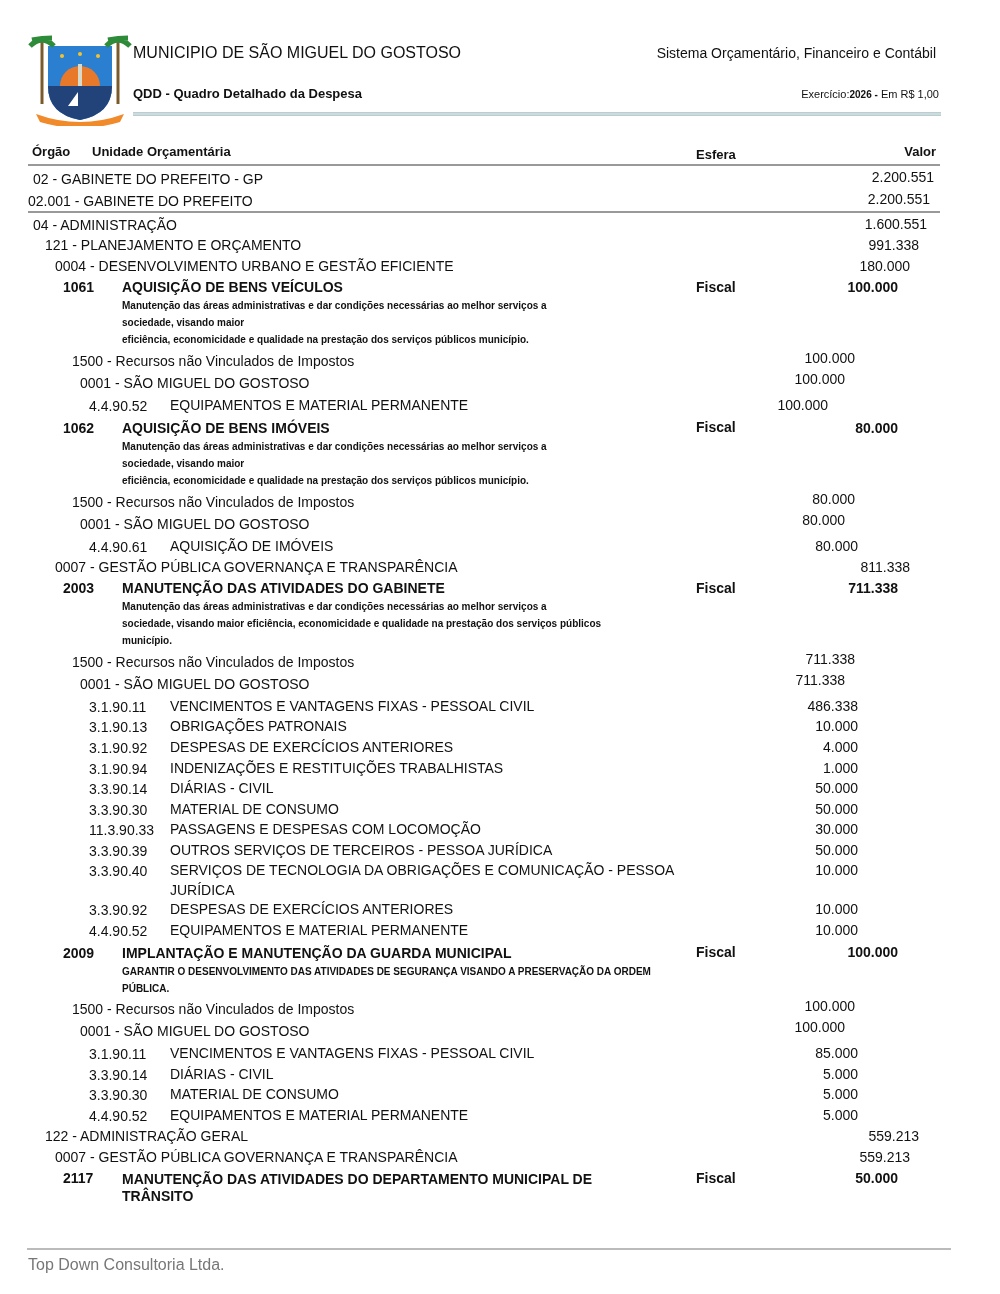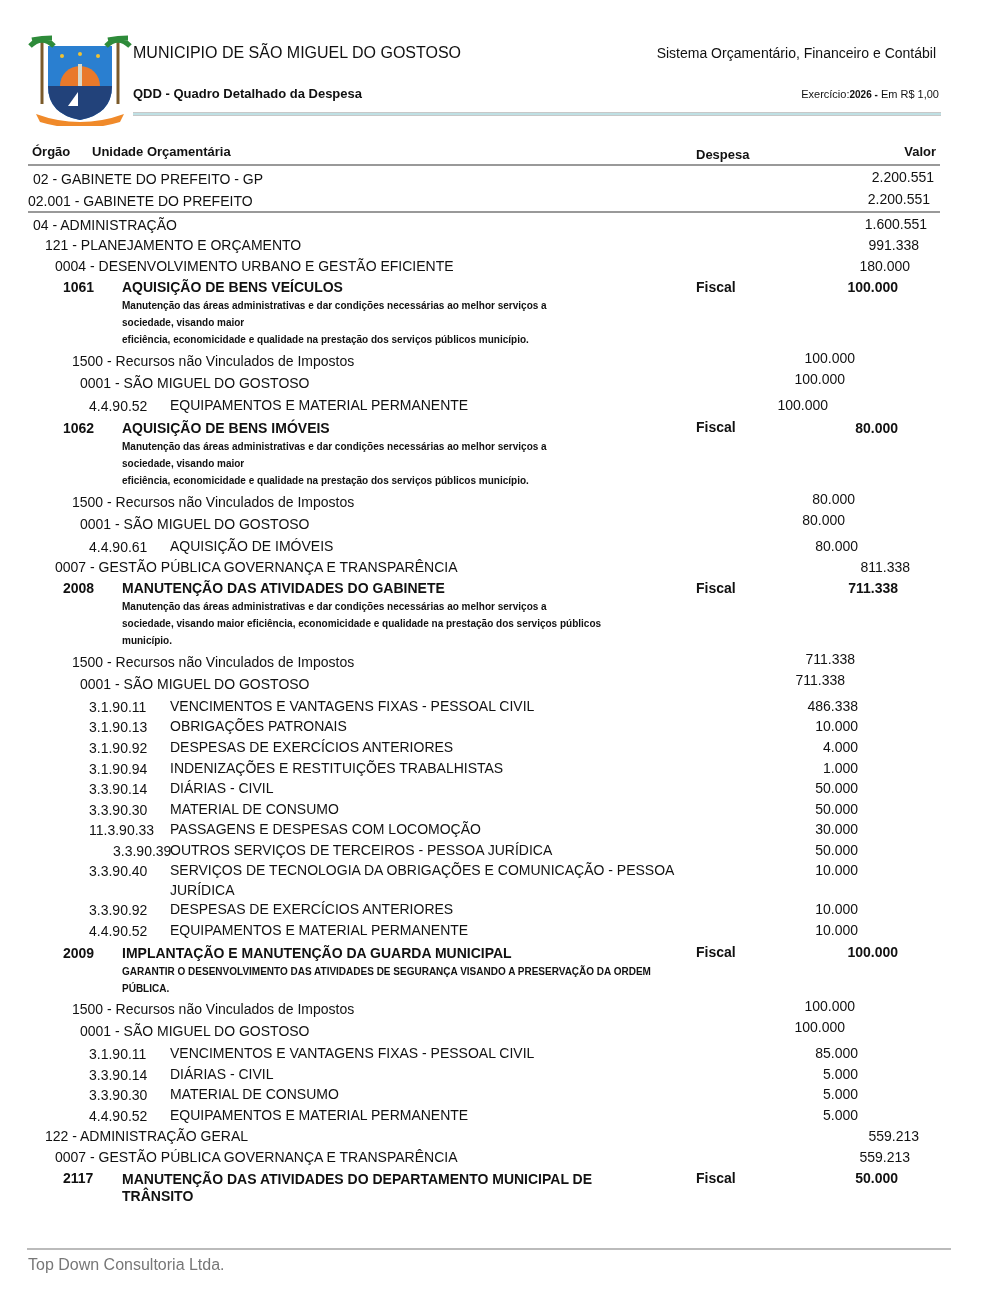--- a/index.html
+++ b/index.html
@@ -42,21 +42,21 @@
   <path d="M78 12 Q90 0 102 12 M80 6 Q90 4 100 4" stroke="#2e8b3a" stroke-width="5" fill="none"></path>
 </svg>
 <div class="abs h-title">MUNICIPIO DE SÃO MIGUEL DO GOSTOSO</div>
 <div class="abs h-sub">QDD - Quadro Detalhado da Despesa</div>
 <div class="abs h-system">Sistema Orçamentário, Financeiro e Contábil</div>
 <div class="abs h-ex"><span>Exercício:</span><b>2026 -</b> <span>Em R$ 1,00</span></div>
 <div class="hdr-line"></div>
 
 <div class="abs col-h" style="left:32px;">Órgão</div>
 <div class="abs col-h" style="left:92px;">Unidade Orçamentária</div>
-<div class="abs col-h" style="left:696px;top:147px;">Despesa</div>
+<div class="abs col-h" style="left:696px;top:147px;">Esfera</div>
 <div class="abs col-h" style="right:64px;">Valor</div>
 <div class="rule" style="top:164px;"></div>
 
 <div class="abs t" style="left:33px;top:171px;">02 - GABINETE DO PREFEITO - GP</div>
 <div class="abs t num" style="right:66px;top:169px;">2.200.551</div>
 <div class="abs t" style="left:28px;top:193px;">02.001 - GABINETE DO PREFEITO</div>
 <div class="abs t num" style="right:70px;top:191px;">2.200.551</div>
 <div class="rule" style="top:211px;"></div>
 
 <div class="abs t" style="left:33px;top:217px;">04 - ADMINISTRAÇÃO</div>
@@ -96,21 +96,21 @@
 <div class="abs t num" style="right:145px;top:491px;">80.000</div>
 <div class="abs t" style="left:80px;top:516px;">0001 - SÃO MIGUEL DO GOSTOSO</div>
 <div class="abs t num" style="right:155px;top:512px;">80.000</div>
 <div class="abs t" style="left:89px;top:539px;">4.4.90.61</div>
 <div class="abs t" style="left:170px;top:538px;">AQUISIÇÃO DE IMÓVEIS</div>
 <div class="abs t num" style="right:142px;top:538px;">80.000</div>
 
 <div class="abs t" style="left:55px;top:559px;">0007 - GESTÃO PÚBLICA GOVERNANÇA E TRANSPARÊNCIA</div>
 <div class="abs t num" style="right:90px;top:559px;">811.338</div>
 
-<div class="abs t b" style="left:63px;top:580px;">2008</div>
+<div class="abs t b" style="left:63px;top:580px;">2003</div>
 <div class="abs t b" style="left:122px;top:580px;">MANUTENÇÃO DAS ATIVIDADES DO GABINETE</div>
 <div class="abs t b" style="left:696px;top:580px;">Fiscal</div>
 <div class="abs t b num" style="right:102px;top:580px;">711.338</div>
 <div class="abs desc" style="left:122px;top:598px;">
     <div>Manutenção das áreas administrativas e dar condições necessárias ao melhor serviços a</div>
     <div>sociedade, visando maior eficiência, economicidade e qualidade na prestação dos serviços públicos</div>
     <div>município.</div>
   </div>
 <div class="abs t" style="left:72px;top:654px;">1500 - Recursos não Vinculados de Impostos</div>
 <div class="abs t num" style="right:145px;top:651px;">711.338</div>
@@ -132,21 +132,21 @@
     <div class="abs t num" style="right:142px;top:760px;">1.000</div>
     <div class="abs t " style="left:89px;top:781px;">3.3.90.14</div>
     <div class="abs t " style="left:170px;top:780px;">DIÁRIAS - CIVIL</div>
     <div class="abs t num" style="right:142px;top:780px;">50.000</div>
     <div class="abs t " style="left:89px;top:802px;">3.3.90.30</div>
     <div class="abs t " style="left:170px;top:801px;">MATERIAL DE CONSUMO</div>
     <div class="abs t num" style="right:142px;top:801px;">50.000</div>
     <div class="abs t " style="left:89px;top:822px;">11.3.90.33</div>
     <div class="abs t " style="left:170px;top:821px;">PASSAGENS E DESPESAS COM LOCOMOÇÃO</div>
     <div class="abs t num" style="right:142px;top:821px;">30.000</div>
-    <div class="abs t " style="left:89px;top:843px;margin-left:24px;">3.3.90.39</div>
+    <div class="abs t " style="left:89px;top:843px;">3.3.90.39</div>
     <div class="abs t " style="left:170px;top:842px;">OUTROS SERVIÇOS DE TERCEIROS - PESSOA JURÍDICA</div>
     <div class="abs t num" style="right:142px;top:842px;">50.000</div>
     <div class="abs t " style="left:89px;top:863px;">3.3.90.40</div>
     <div class="abs t " style="left:170px;top:862px;">SERVIÇOS DE TECNOLOGIA DA OBRIGAÇÕES E COMUNICAÇÃO - PESSOA</div>
     <div class="abs t " style="left:170px;top:882px;">JURÍDICA</div>
     <div class="abs t num" style="right:142px;top:862px;">10.000</div>
     <div class="abs t " style="left:89px;top:902px;">3.3.90.92</div>
     <div class="abs t " style="left:170px;top:901px;">DESPESAS DE EXERCÍCIOS ANTERIORES</div>
     <div class="abs t num" style="right:142px;top:901px;">10.000</div>
     <div class="abs t " style="left:89px;top:923px;">4.4.90.52</div>

